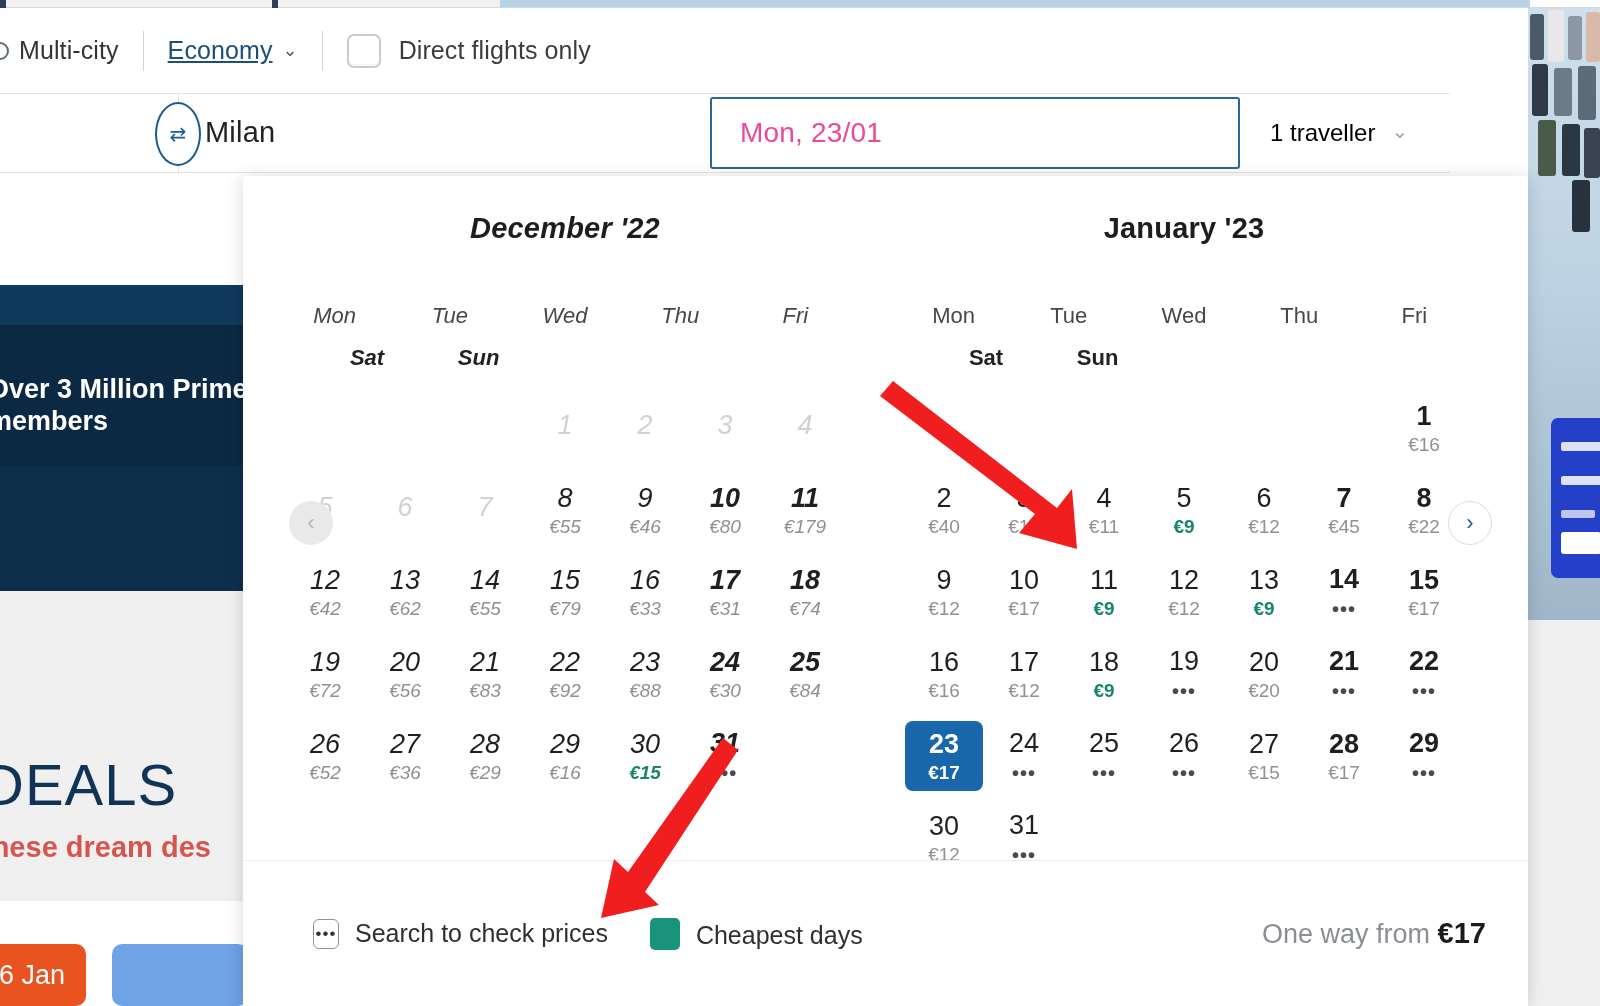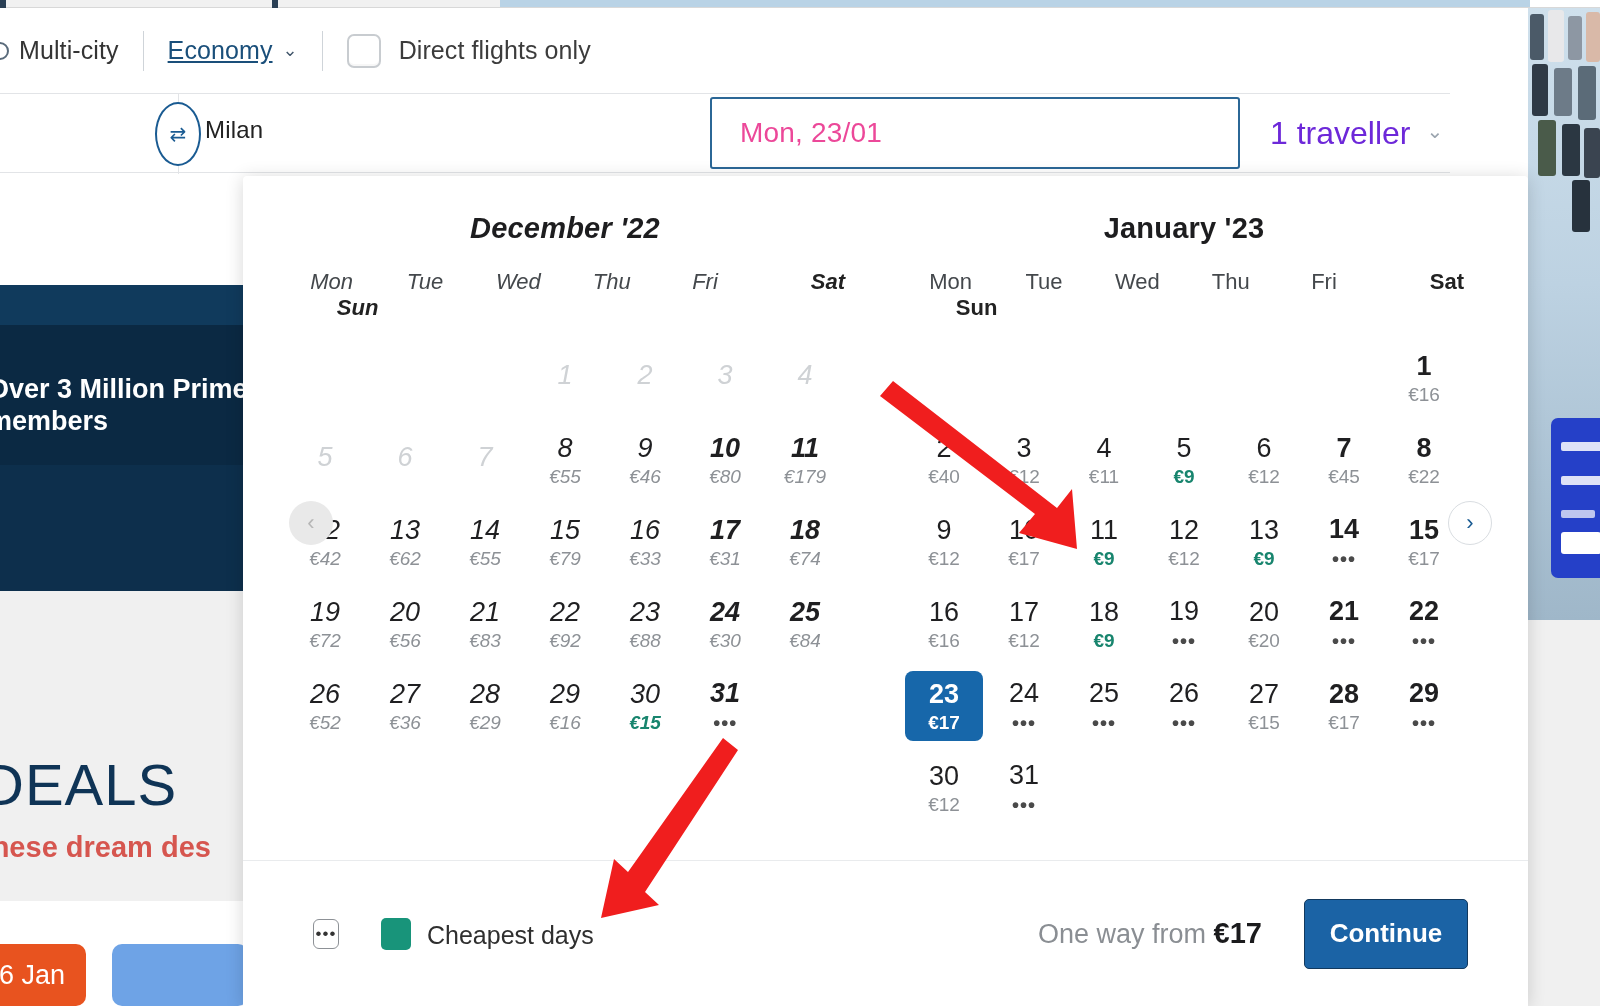--- a/index.html
+++ b/index.html
@@ -66,33 +66,33 @@
     background: #fff; border-top: 1px solid #e2e4e7; border-bottom: 1px solid #e2e4e7;
   }
   .sr-seg-border { position: absolute; top: 0; width: 1px; height: 80px; background: #e2e4e7; }
   .swap-circle {
     position: absolute; left: 155px; top: 8px; width: 46px; height: 64px;
     border: 2px solid #1a5b92; border-radius: 50%; background: #fff;
     display: flex; align-items: center; justify-content: center;
     color: #1a5b92; font-size: 20px;
   }
   .city-name {
-    position: absolute; left: 205px; top: 22px; font-size: 24px; color: #222; letter-spacing: .2px;
+    position: absolute; left: 205px; top: 22px; font-size: 29px; color: #222; letter-spacing: .2px;
   }
   .date-field {
     position: absolute; left: 710px; top: 3px; width: 530px; height: 72px;
     border: 2px solid #2b6796; border-radius: 3px; background: #fff;
     display: flex; align-items: center; padding-left: 28px;
   }
   .date-field .val { font-size: 28px; color: #ec4899; letter-spacing: .2px; }
   .trav-field {
     position: absolute; left: 1242px; top: 3px; width: 206px; height: 72px;
     display: flex; align-items: center; justify-content: flex-start; padding-left: 28px;
   }
-  .trav-field .val { font-size: 32px; color: #6d28d9; }
+  .trav-field .val { font-size: 24px; color: #000000; }
   .trav-field .chev2 { margin-left: 16px; color: #9aa4ae; font-size: 20px; position: relative; top: -2px;}
 
   
   .promo-dark {
     position: absolute; left: 0; top: 285px; width: 248px; height: 306px;
     background: #0b2943;
   }
   .promo-dark .band-a { position: absolute; left: 0; top: 0; width: 248px; height: 40px; background: #103a5c; }
   .promo-dark .band-b { position: absolute; left: 0; top: 180px; width: 248px; height: 126px; background: #0d2f4c; }
   .promo-dark .ptext {
@@ -124,21 +124,21 @@
     background: #ffffff; border-radius: 4px;
     box-shadow: 0 2px 18px rgba(0,0,0,.16);
   }
   .months { position: absolute; left: 0; top: 0; width: 1285px; height: 682px; }
   .month { position: absolute; top: 36px; width: 560px; }
   .month.dec { left: 42px; font-style: italic; }
   .month.jan { left: 661px; }
   .month-title {
     text-align: center; font-size: 29px; font-weight: bold; color: #1d1d1f; letter-spacing: .2px;
   }
-  .dow-row { display: grid; grid-template-columns: repeat(6, 1fr); margin-top: 24px; }
+  .dow-row { display: grid; grid-template-columns: repeat(5, 1fr); margin-top: 58px; gap: 16px; }
   .dow {
     text-align: center; font-size: 22px; color: #44484c;
   }
   .dow.we { font-weight: bold; color: #222; text-align: right; }
   .weeks { margin-top: 16px; }
   .wrow { display: grid; grid-template-columns: repeat(7, 1fr); height: 82px; }
   .cell {
     display: flex; flex-direction: column; align-items: center; justify-content: center;
     position: relative;
   }
@@ -624,27 +624,27 @@
           </div>
       </div>
 
       <div class="nav-btn nav-prev">‹</div>
       <div class="nav-btn nav-next">›</div>
     </div>
 
     <div class="cal-footer">
       <div class="legend-a">
         <div class="legend-dots-icon">•••</div>
+        <div class="ltxt">Search to check prices</div>
       </div>
       <div class="legend-b">
         <div class="legend-swatch"></div>
         <div class="ltxt">Cheapest days</div>
       </div>
       <div class="oneway"><span>One way from </span><b>€17</b></div>
-      <div class="continue-btn">Continue</div>
     </div>
   </div>
 
   <svg class="arrow-svg" viewBox="0 0 1600 1006">
     <g fill="#f01e1e">
       <path d="M893,381 L1057,508 L1072,489 L1077,549 L1019,533 L1035,514 L880,396 Z"></path>
     </g>
     <g fill="#f01e1e">
       <path d="M738,750 L645,892 L659,905 L601,918 L614,859 L628,872 L723,738 Z"></path>
     </g>

